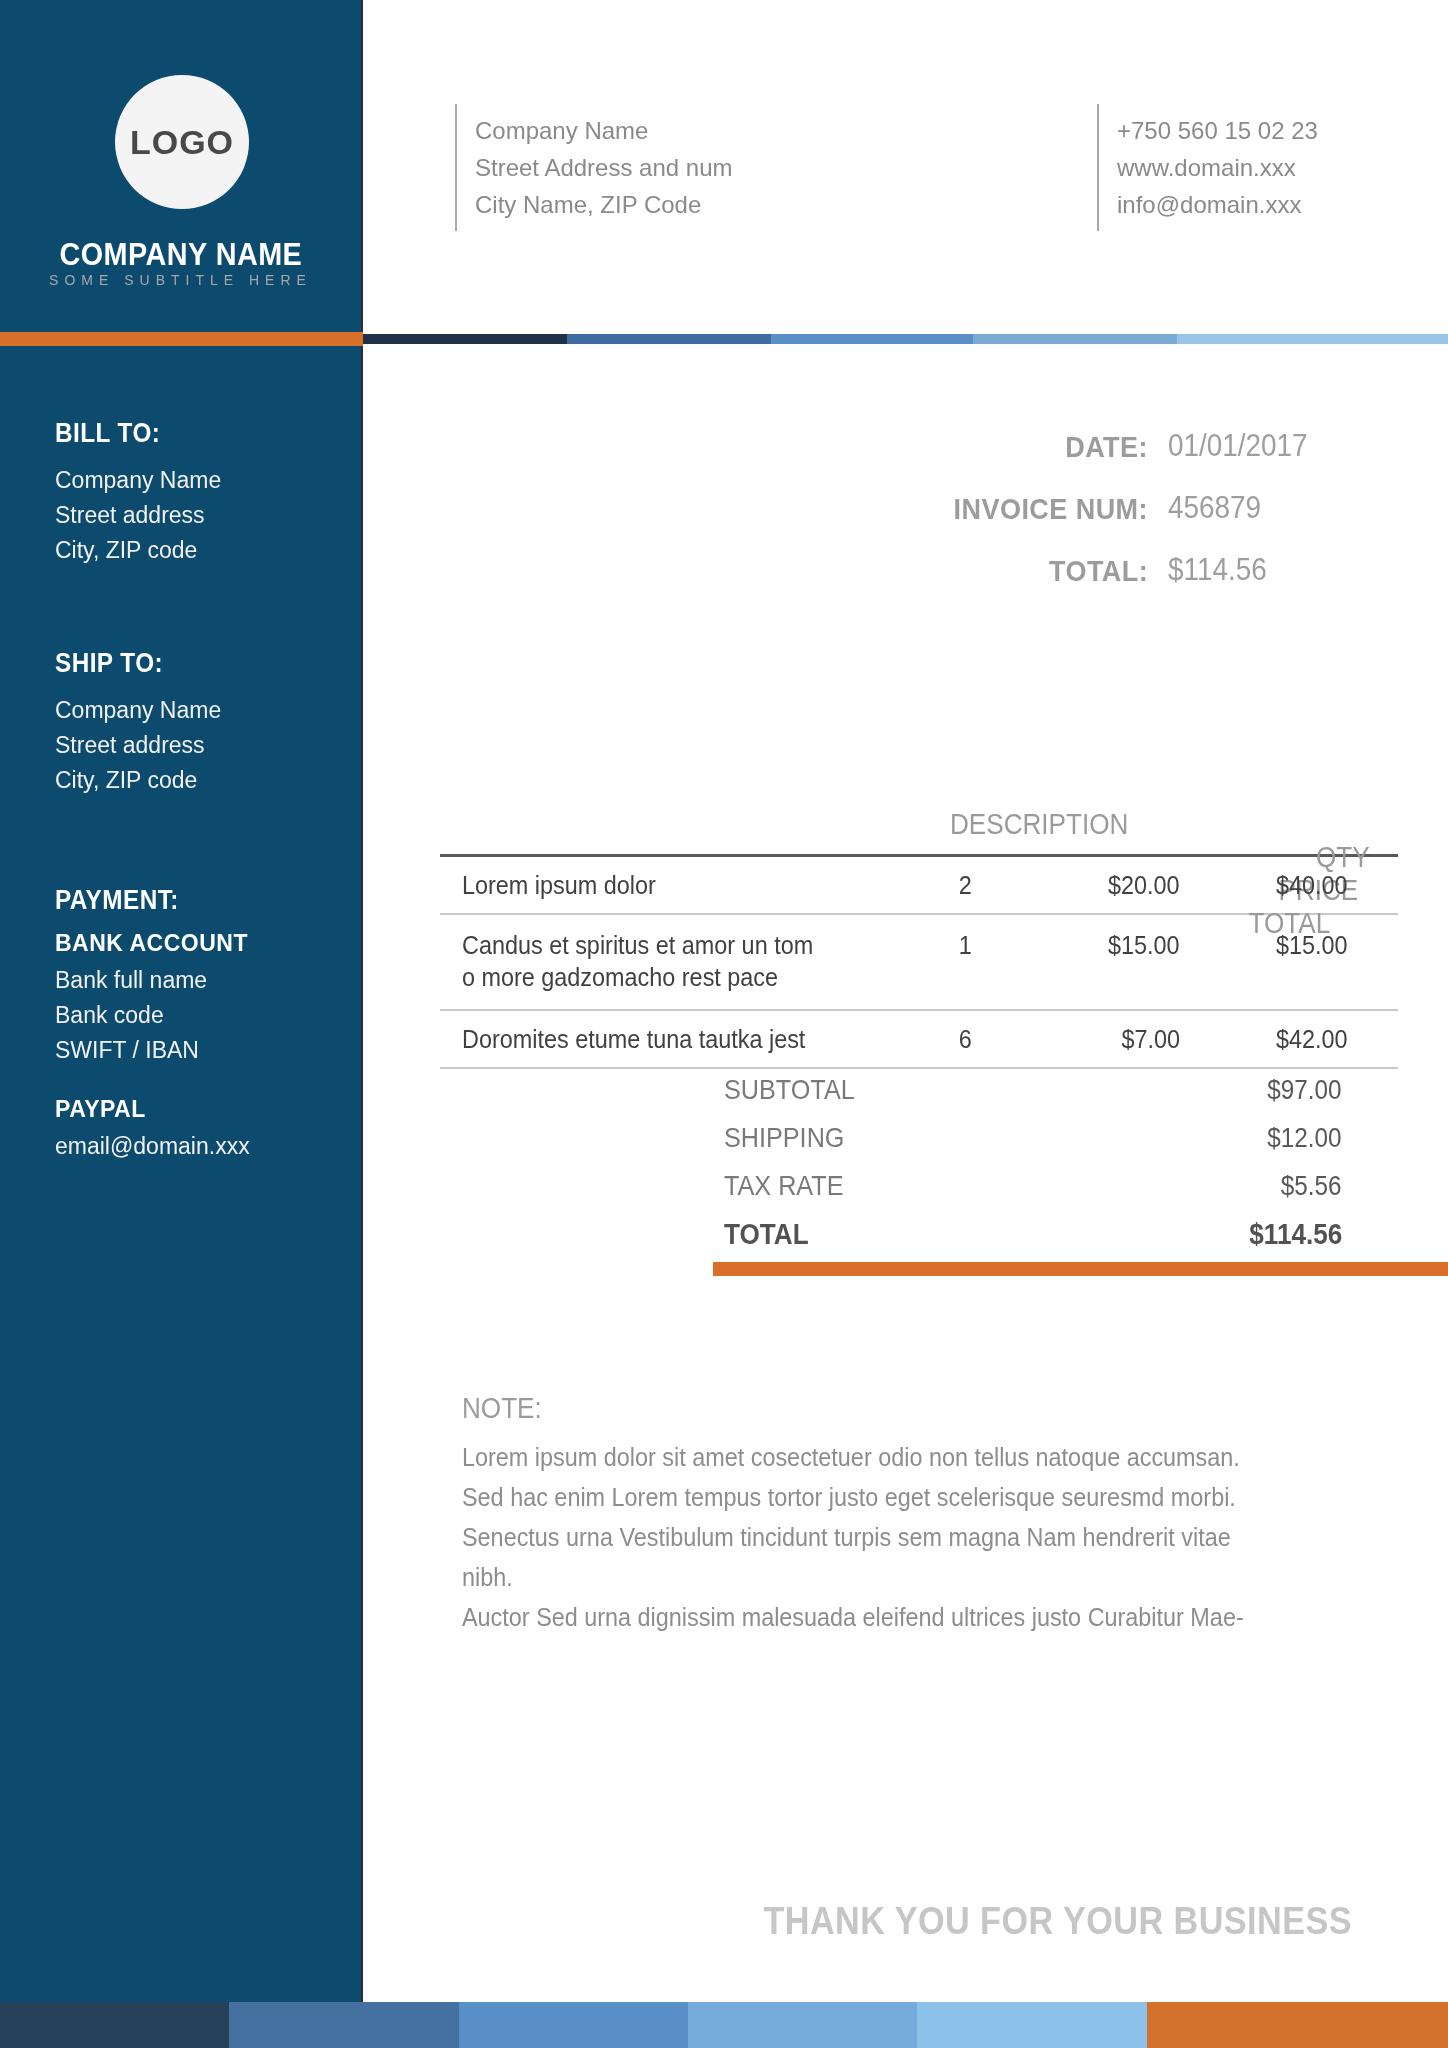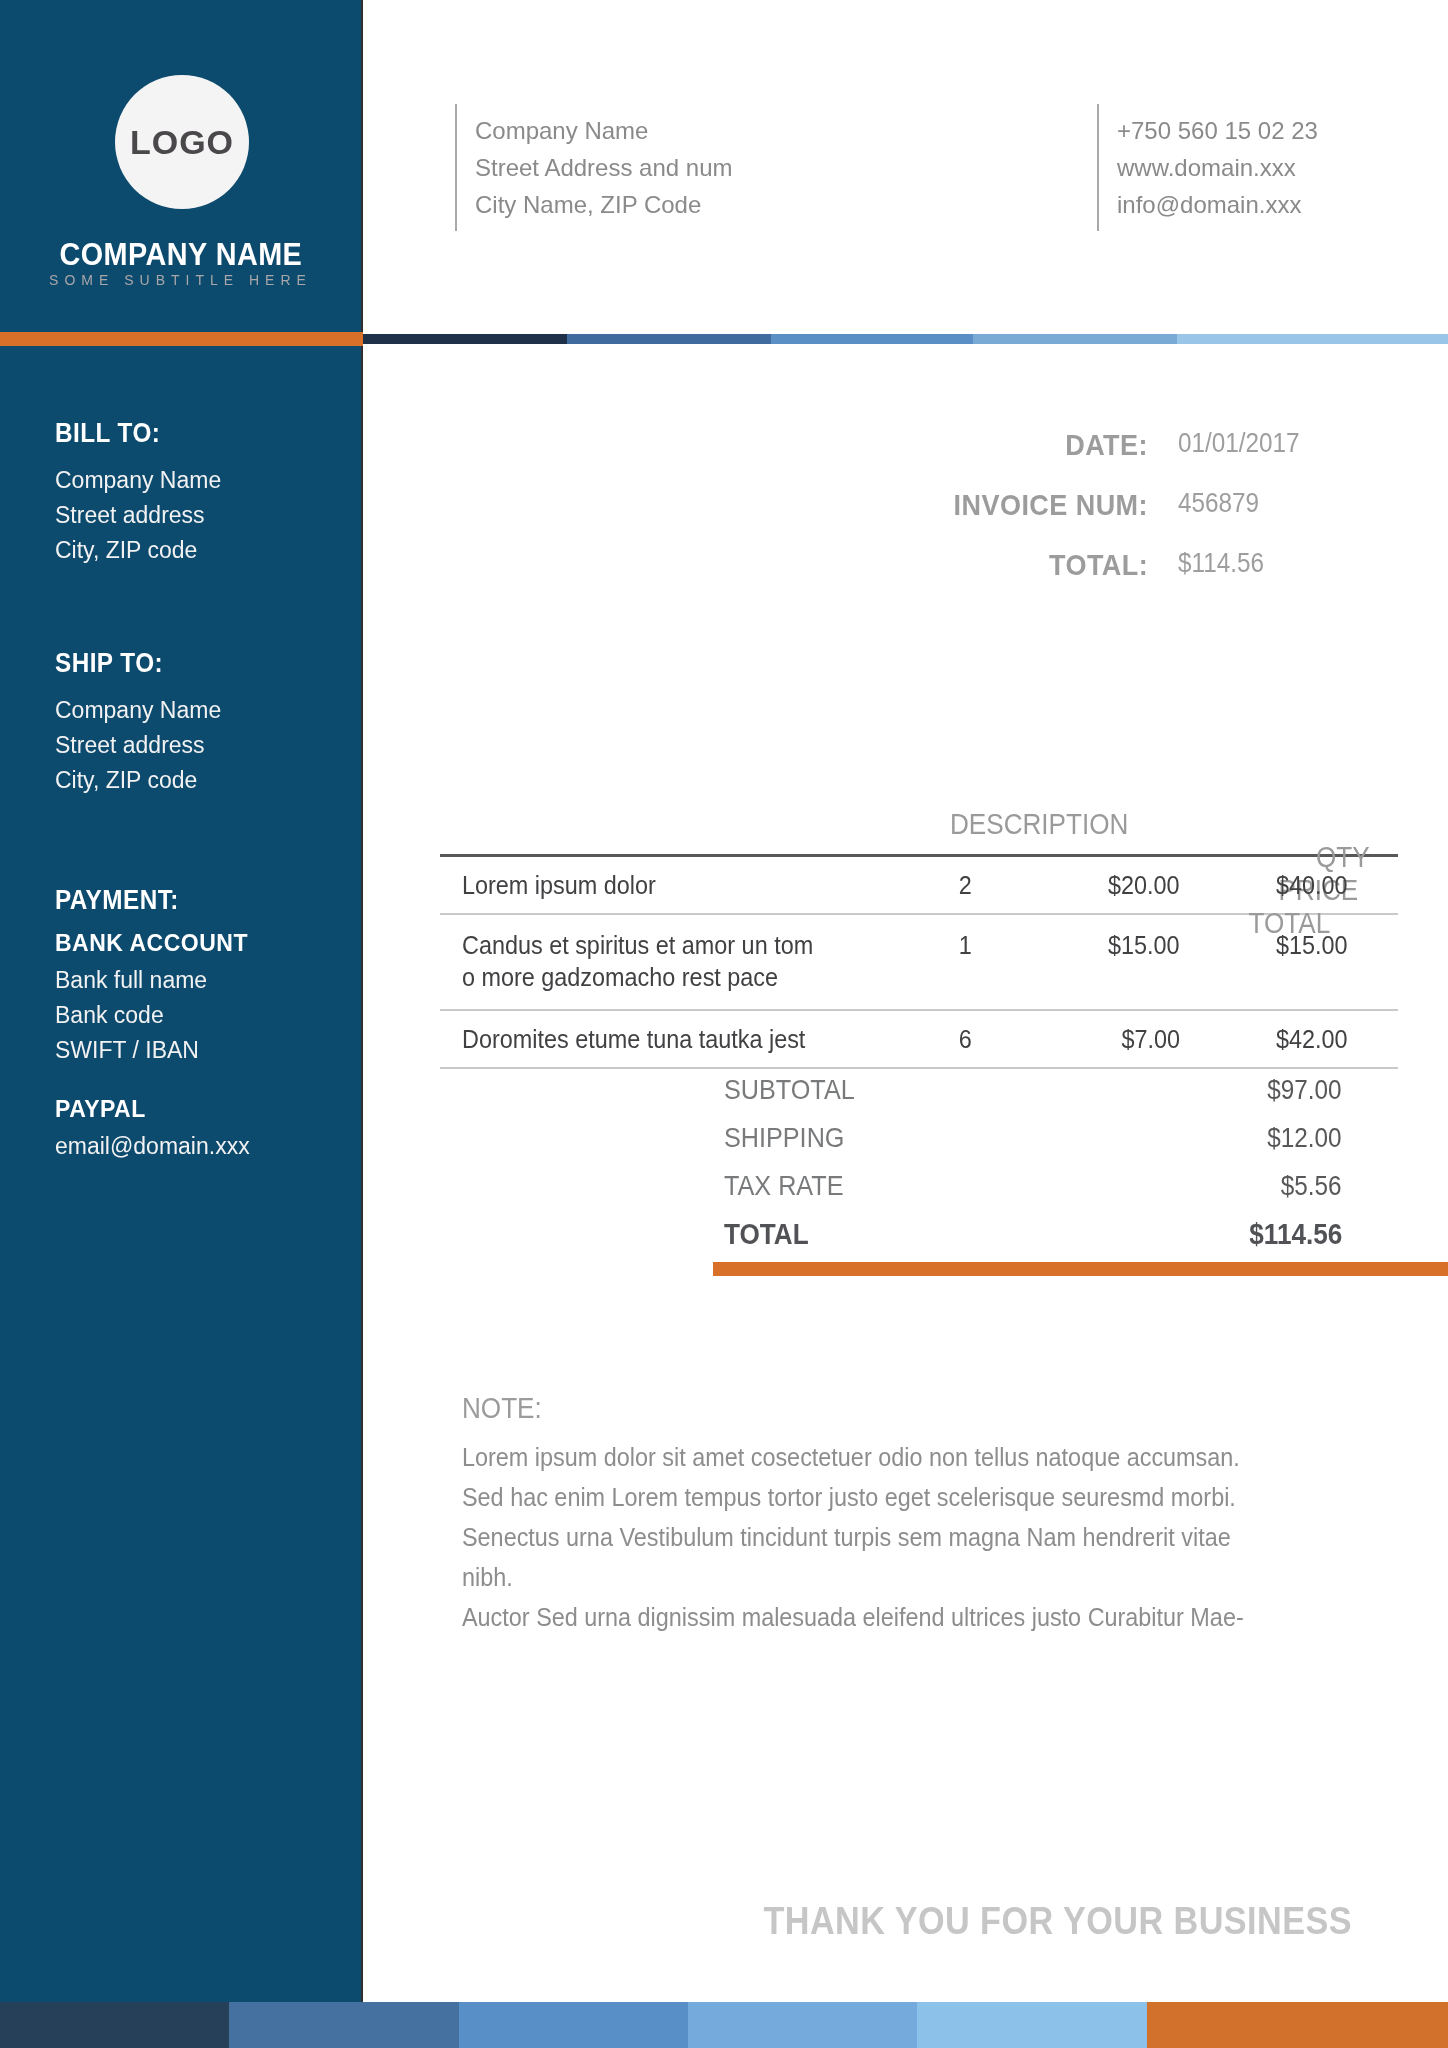--- a/index.html
+++ b/index.html
@@ -39,23 +39,23 @@
   .stripe-bottom .seg { height:100%; }
 
   
   .hdr-block { position:absolute; top:104px; border-left:2px solid #a9a9a9; padding:8px 0 8px 18px; }
   .hdr-company { left:455px; }
   .hdr-contact { left:1097px; }
   .hdr-block p { font-size:24px; line-height:37px; color:#8a8a8a; }
 
   
   .meta { position:absolute; left:850px; top:428px; width:520px; }
-  .meta-row { display:flex; align-items:flex-start; margin-bottom:26px;gap:26px; }
+  .meta-row { display:flex; align-items:flex-end; margin-bottom:26px; }
   .meta-label { width:298px; text-align:right; font-weight:bold; font-size:30px; color:#9c9c9c; letter-spacing:0.5px; }
-  .meta-value { margin-left:4px; font-size:27px; color:#9e9e9e; }
+  .meta-value { margin-left:20px; font-size:31px; color:#9e9e9e; }
 
   
   .items { position:absolute; left:440px; top:808px; width:958px; }
   .t-head { display:flex; align-items:flex-end; height:49px; padding-bottom:10px;
             border-bottom:3px solid #57585a; color:#9a9a9a; font-size:29px;flex-direction:column; }
   .t-row { display:flex; align-items:flex-start; border-bottom:2px solid #c9c9c9;
            color:#414043; font-size:26px; }
   .c-desc  { width:470px; padding-left:22px; text-align:left; }
   .c-qty   { width:110px; text-align:center; }
   .c-price { width:160px; text-align:right; }

